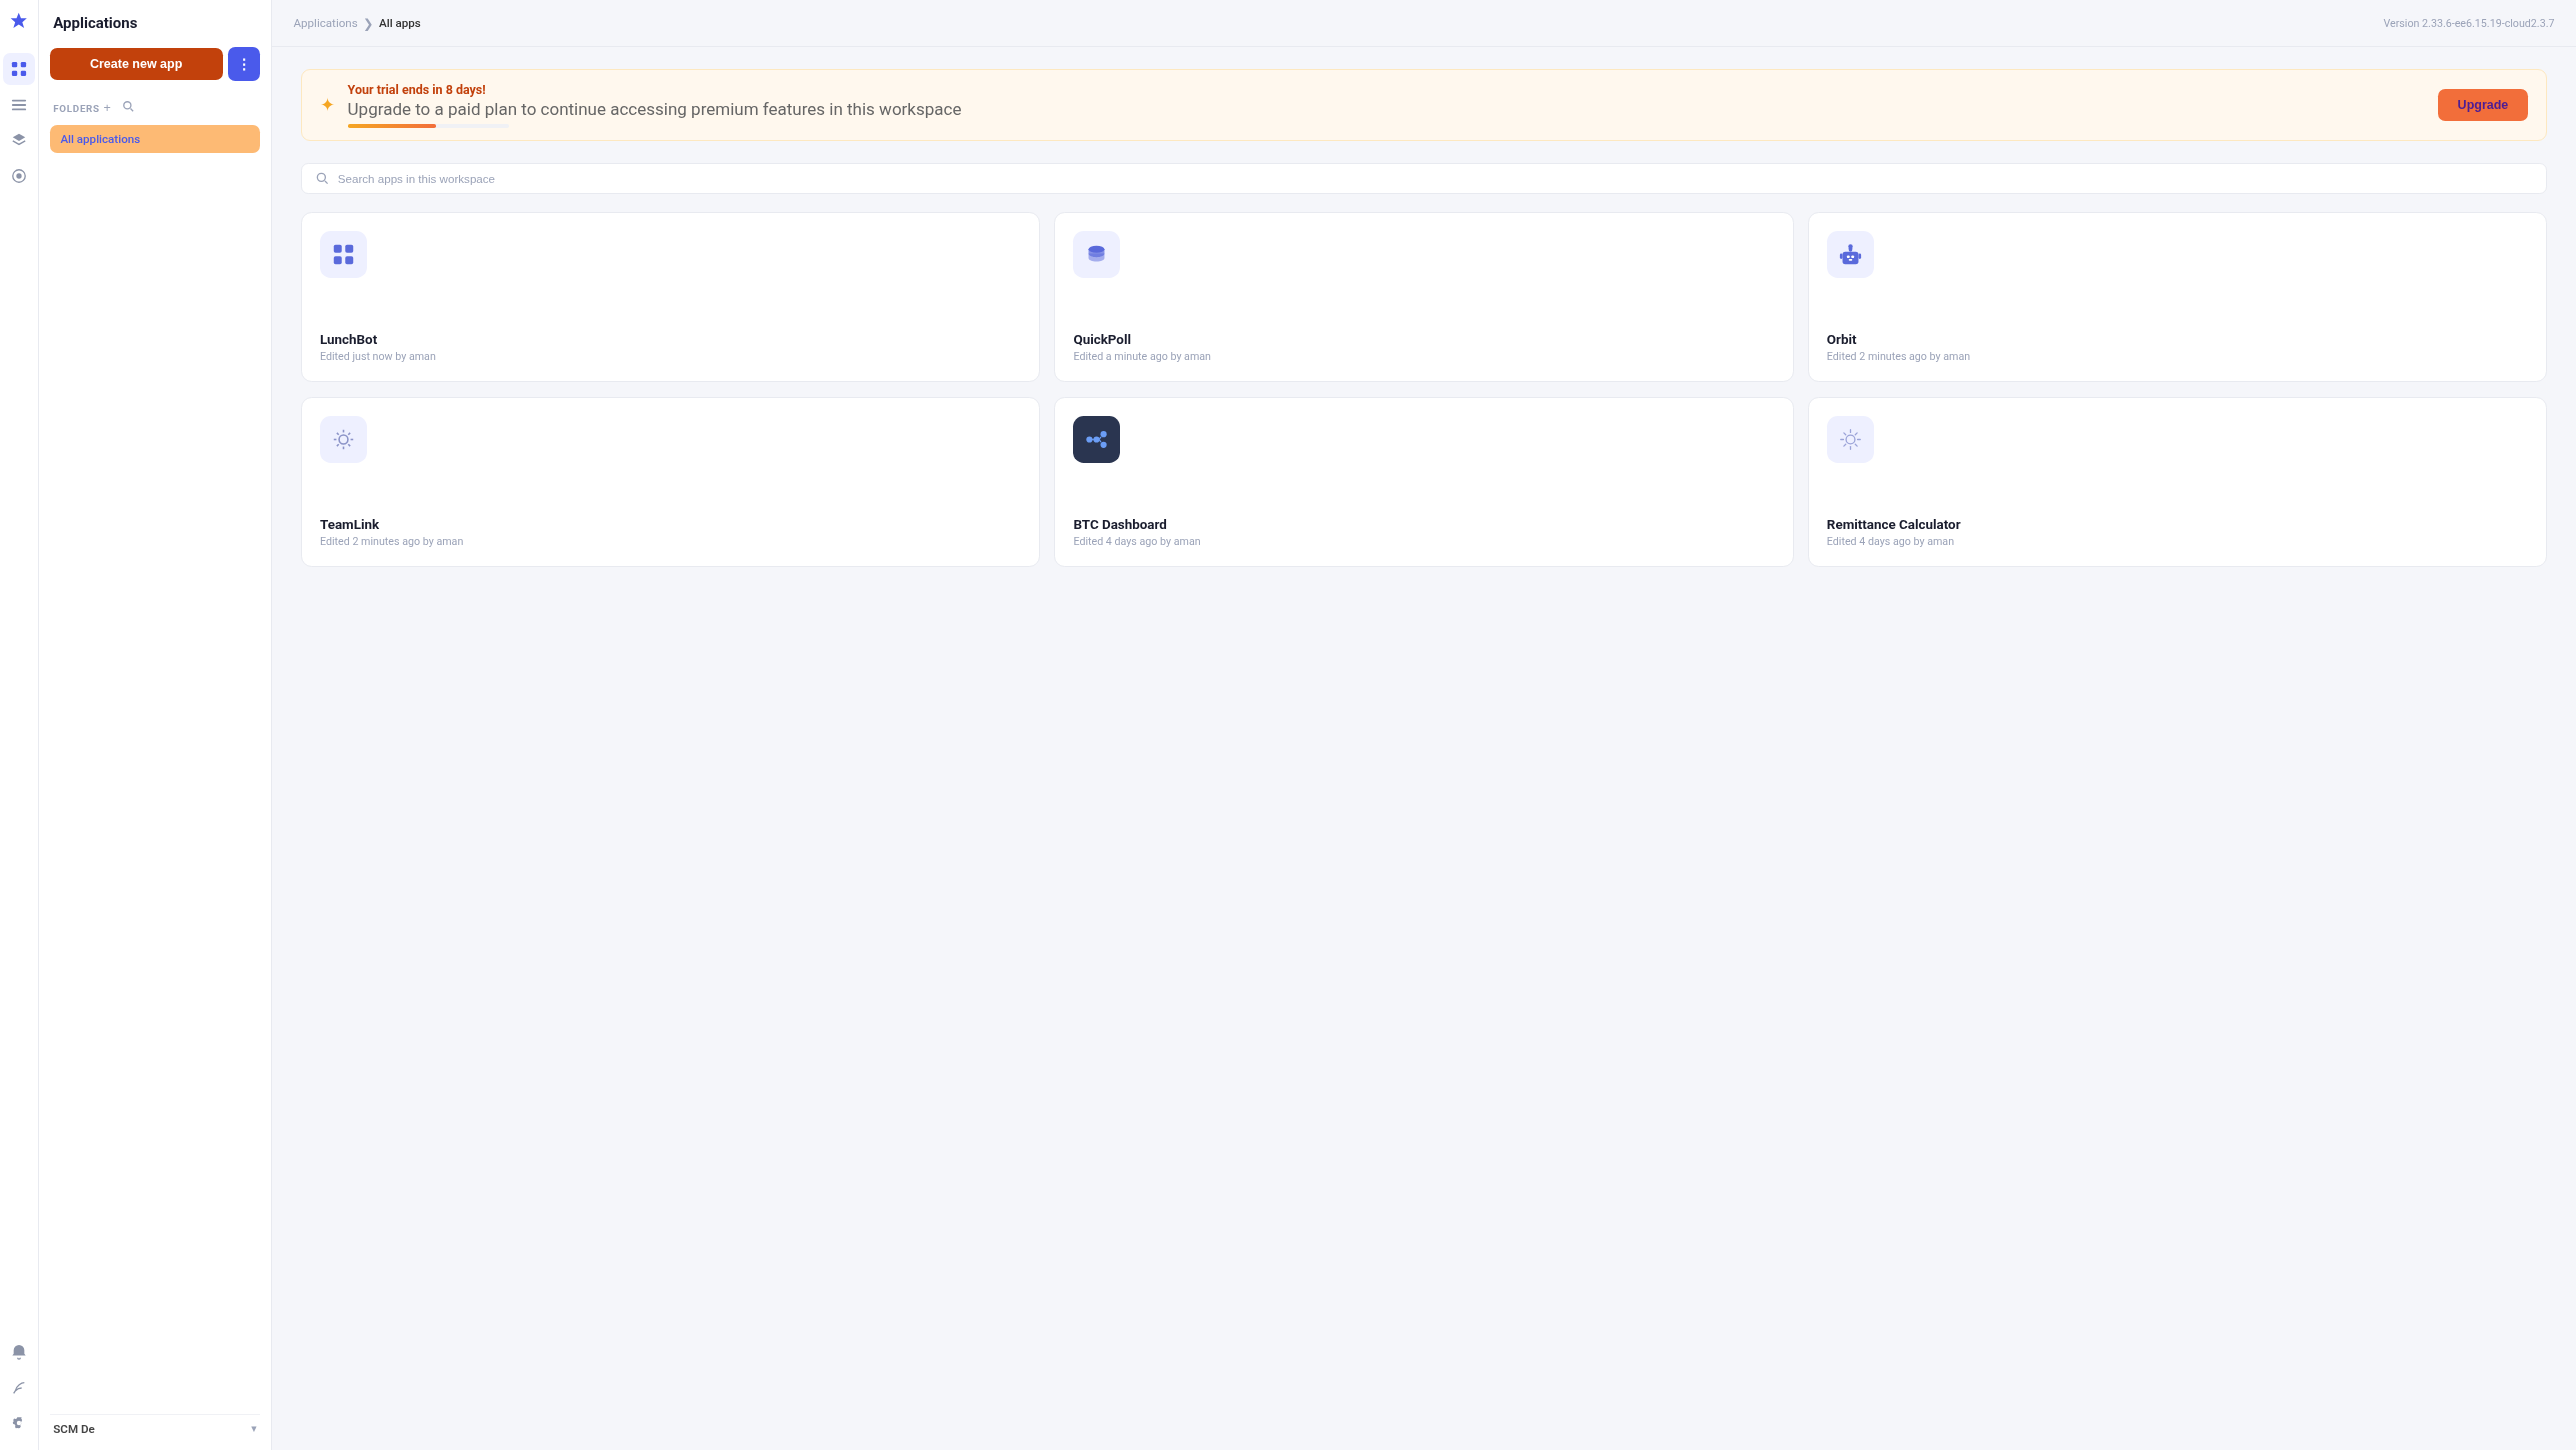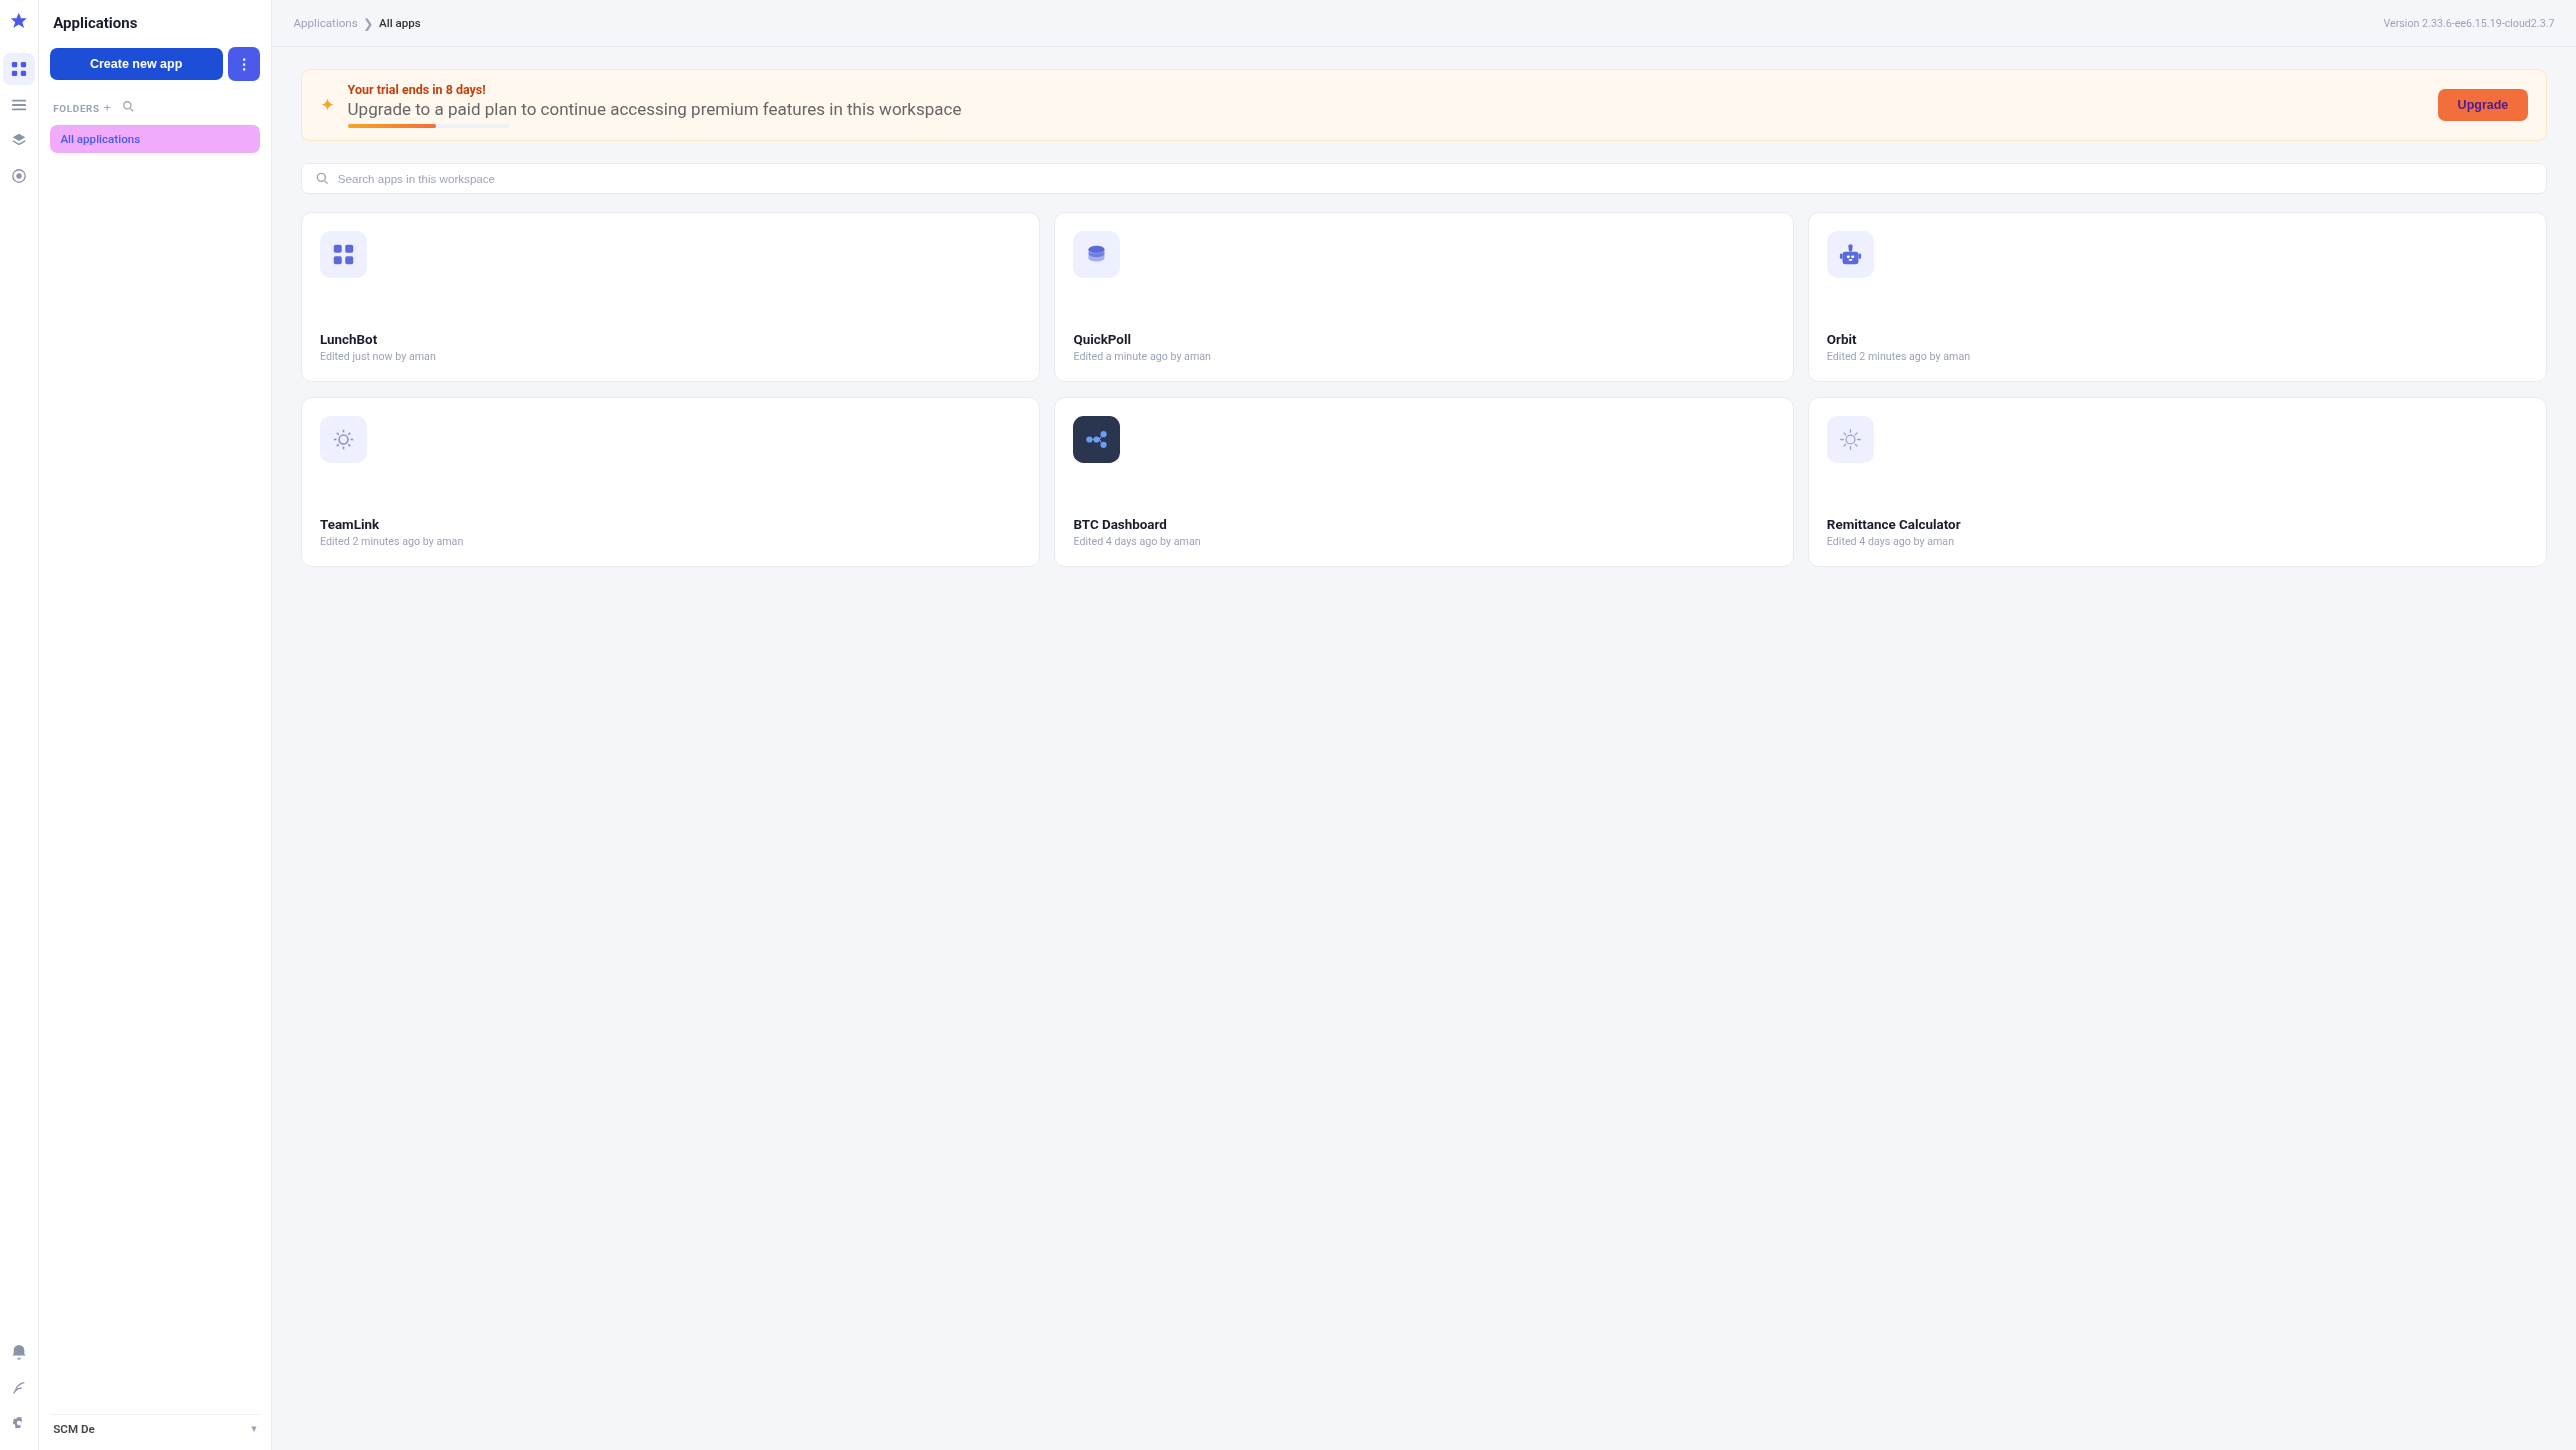--- a/index.html
+++ b/index.html
@@ -68,21 +68,21 @@
       padding: 0 3.6px;
     }
     .create-btn-row {
       display: flex;
       align-items: center;
       gap: 5.4px;
       margin-bottom: 18px;
     }
     .create-btn {
       flex: 1;
-      background: #1d4ed8;
+      background: #c2410c;
       color: #fff;
       border: none;
       border-radius: 7.2px;
       padding: 9px 14.3px;
       font-size: 12.5px;
       font-weight: 600;
       cursor: pointer;
       text-align: center;
     }
     .create-btn-dots {
@@ -122,21 +122,21 @@
     }
     .sidebar-item {
       padding: 7.2px 10.7px;
       border-radius: 7.2px;
       cursor: pointer;
       font-size: 11.6px;
       color: #444;
       font-weight: 500;
     }
     .sidebar-item.active {
-      background: #f0abfc;
+      background: #fdba74;
       color: #4a5aeb;
     }
     .sidebar-footer {
       margin-top: auto;
       display: flex;
       align-items: center;
       justify-content: space-between;
       padding: 7.2px 3.6px 0;
       border-top: 0.9px solid #f0f1f5;
     }

